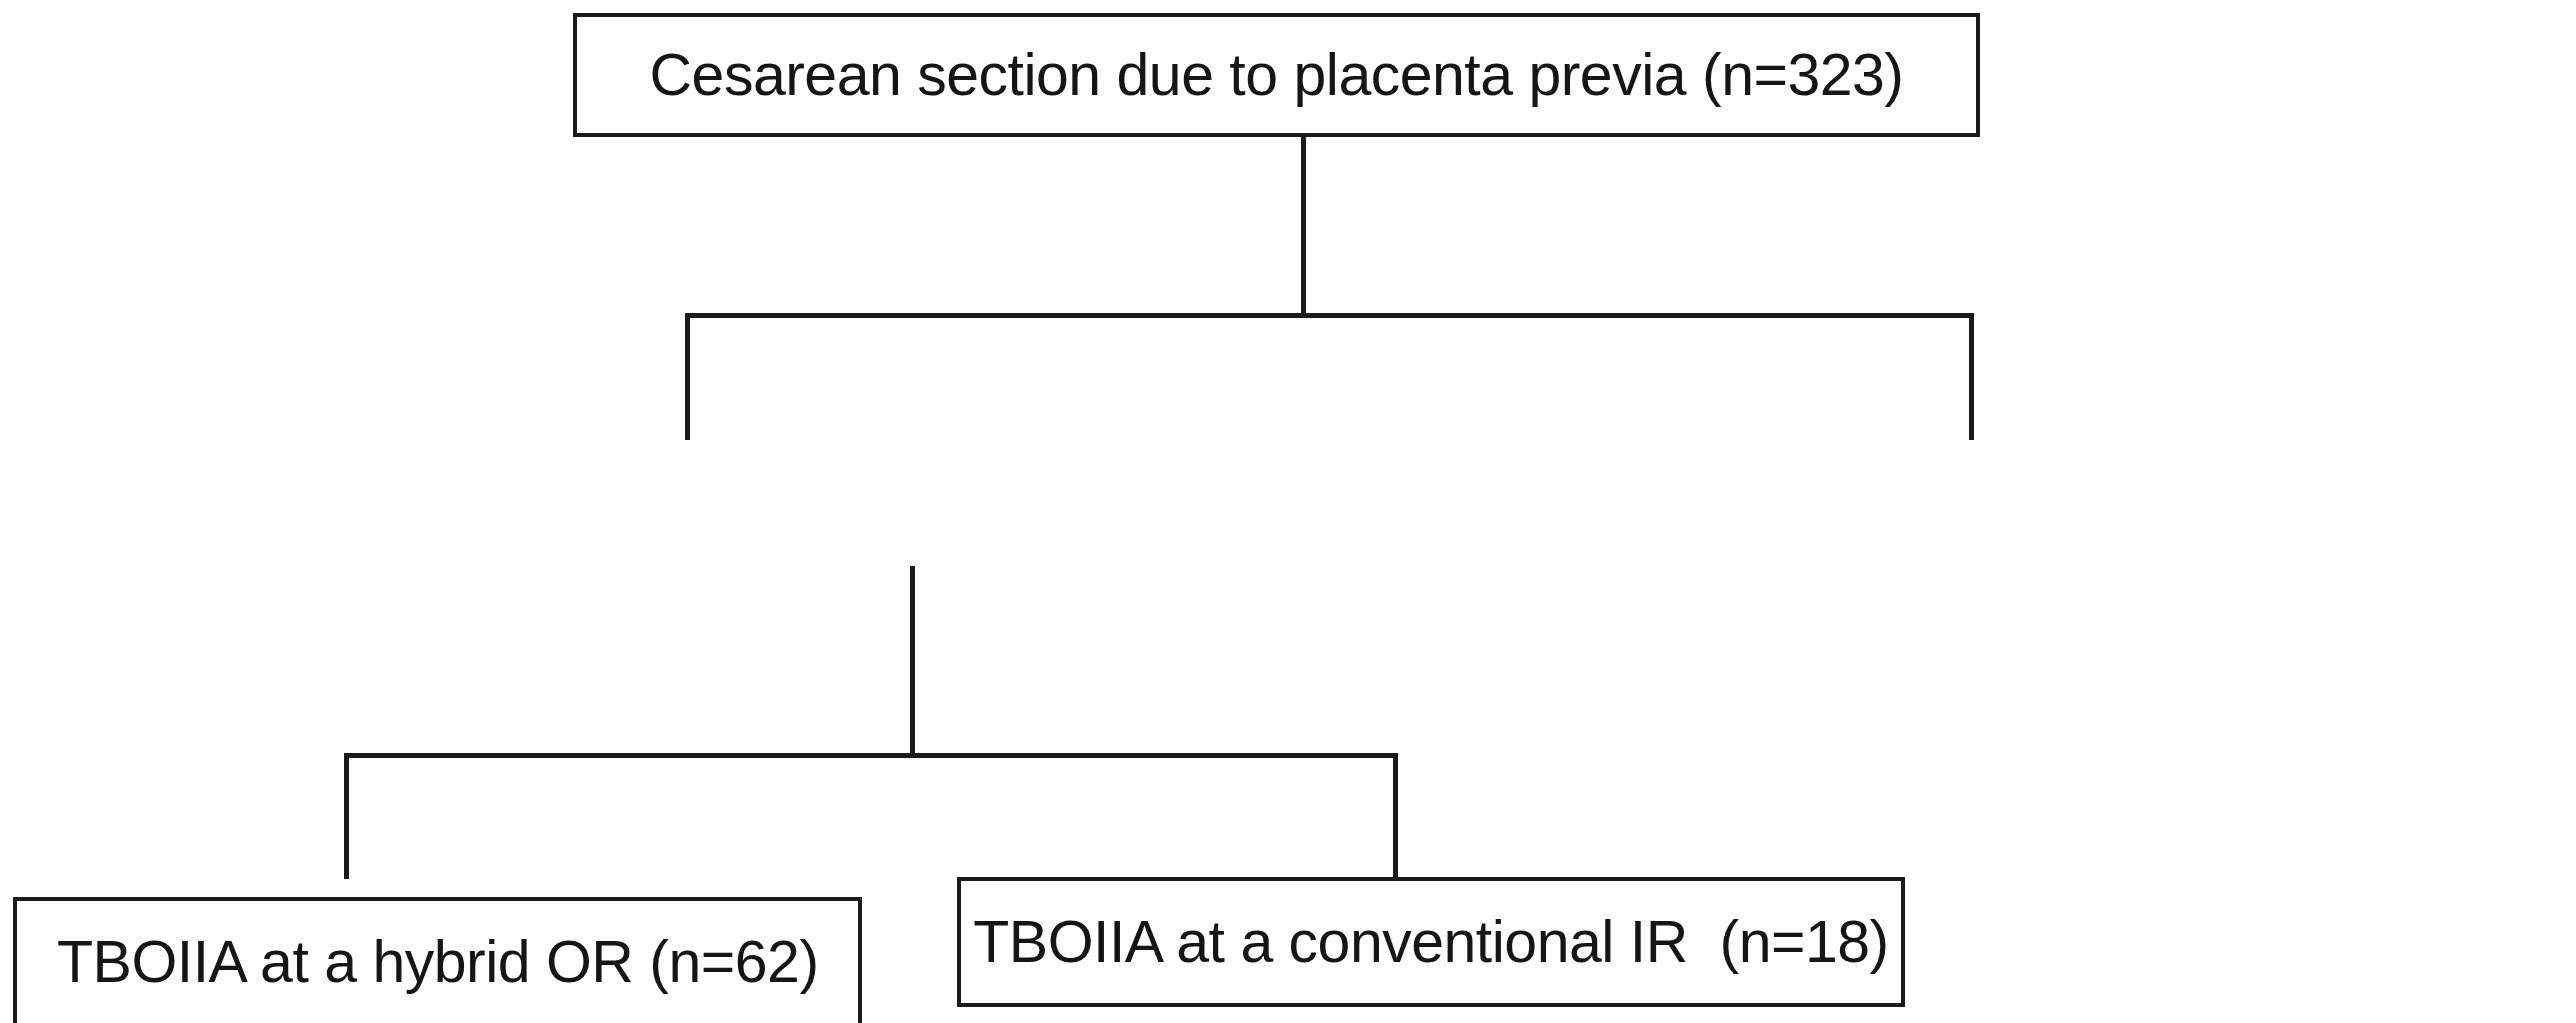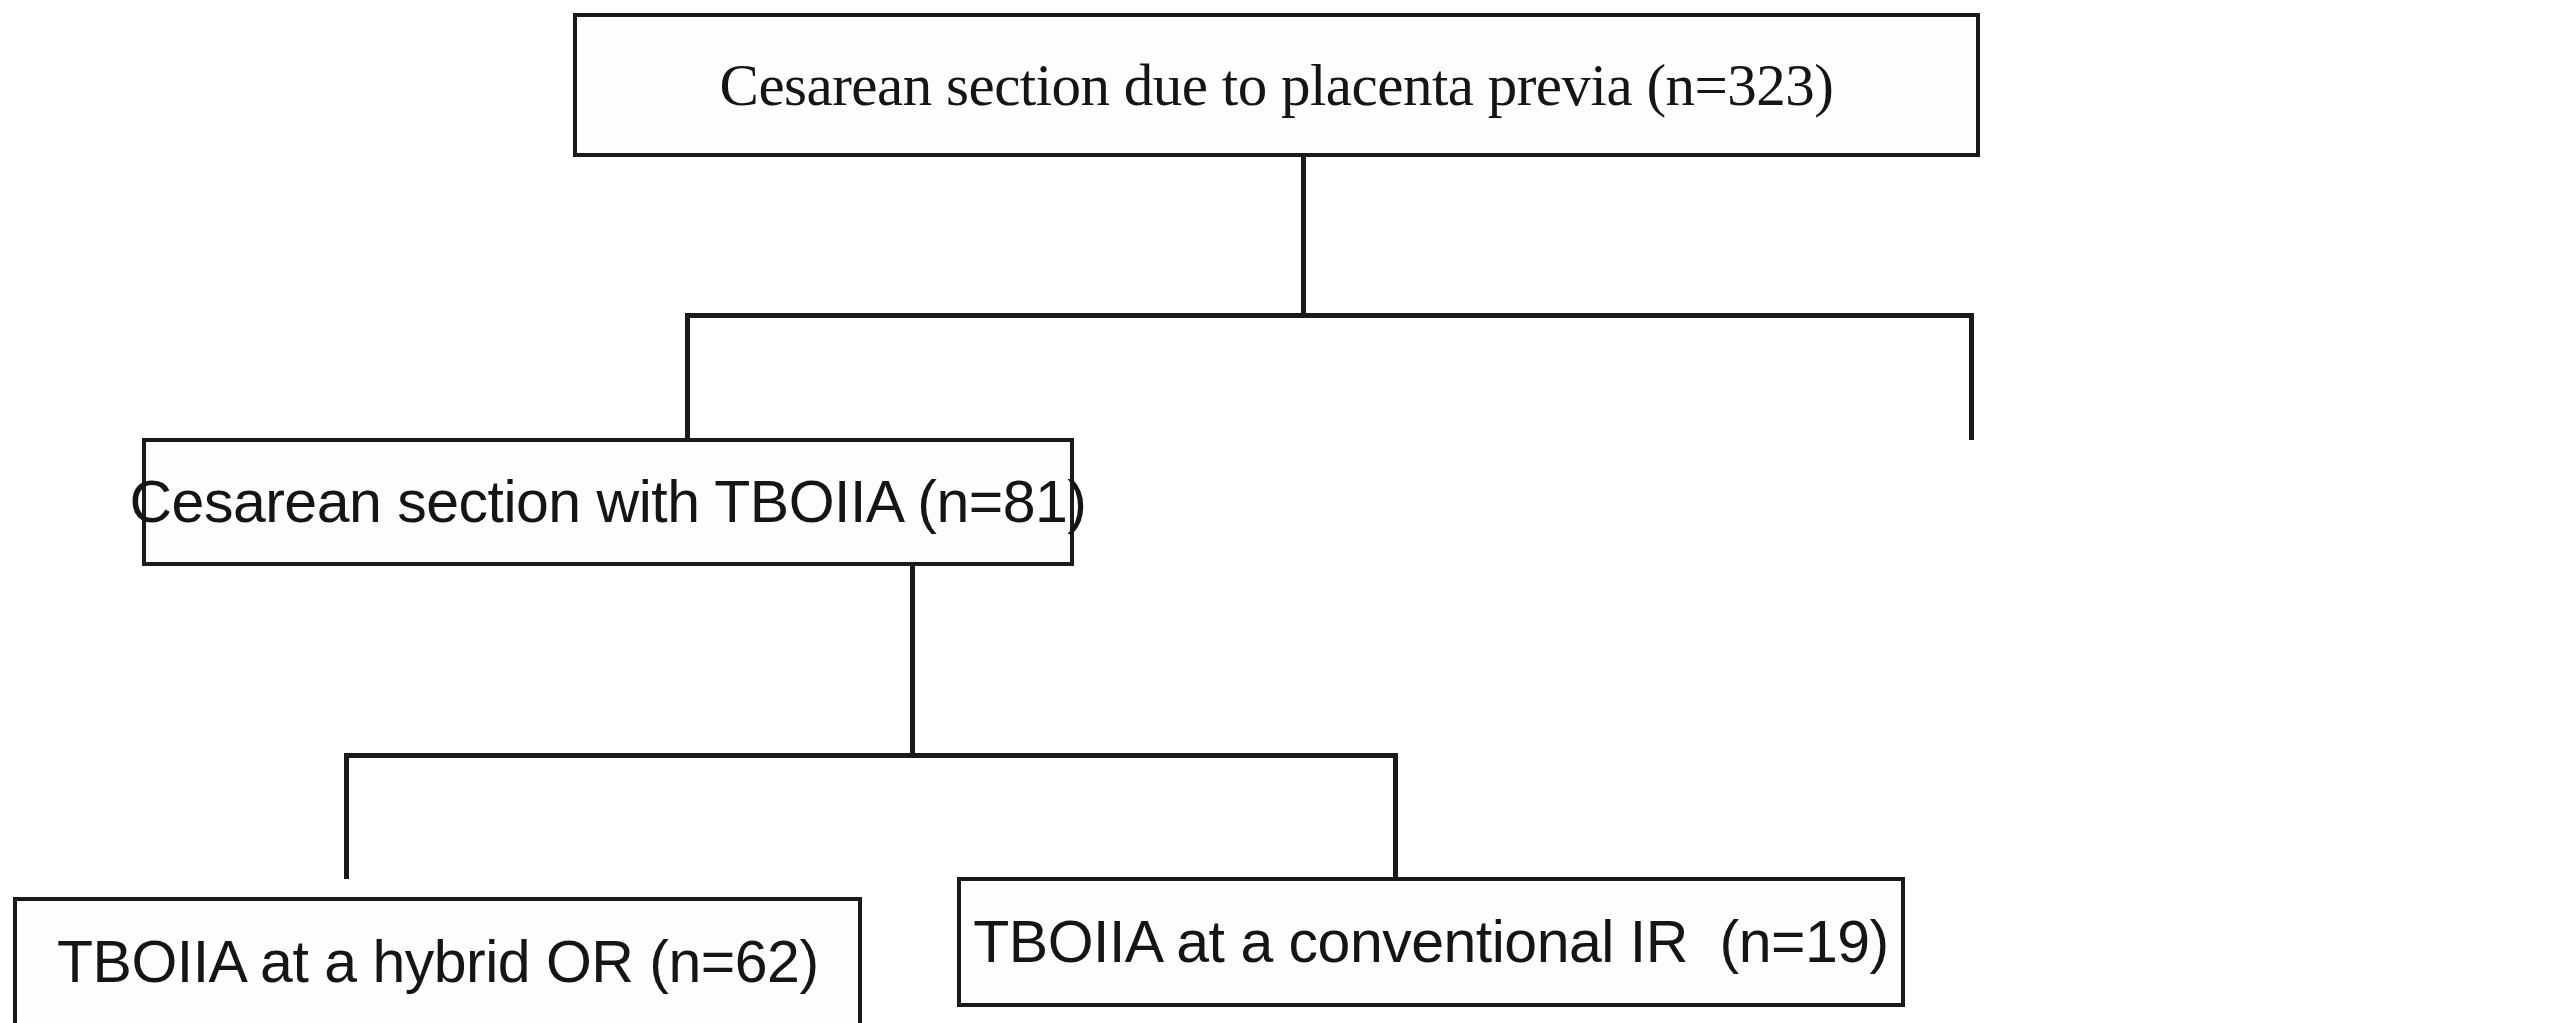--- a/index.html
+++ b/index.html
@@ -29,21 +29,21 @@
     line-height: 1.1;
     white-space: pre;
   }
   .node .label {
     font-size: 59px;
     letter-spacing: -0.5px;
     color: #151515;
   }
 
   
-  #node-root      { left: 573px;  top: 13.3px;   width: 1407px; height: 144px; font-family: Liberation Serif, serif; }
+  #node-root      { left: 573px;  top: 13.3px;   width: 1407px; height: 124px; }
   #node-with      { left: 142px;  top: 438px;  width: 932px;  height: 128px; }
   #node-without   { left: 1388px; top: 438px;  width: 981px; height: 128px; }
   #node-hybrid    { left: 13.3px;   top: 877px;  width: 849px;  height: 130px; margin-top: 20px; }
   #node-conv      { left: 957px; top: 877px;  width: 948px; height: 130px; }
 
   .conn {
     position: absolute;
     background: #1a1a1a;
   }
   .conn.v { width: 4.7px; }
@@ -73,27 +73,24 @@
 
   <div class="conn v" id="c-with-stem"></div>
   <div class="conn h" id="c-level2-bar"></div>
   <div class="conn v" id="c-to-hybrid"></div>
   <div class="conn v" id="c-to-conv"></div>
 
   <div class="node" id="node-root">
     <span class="label">Cesarean section due to placenta previa (n=323)</span>
   </div>
 
-  <div class="node" id="node-with">
-    <span class="label">Cesarean section with TBOIIA (n=81)</span>
-  </div>
 
 
   <div class="node" id="node-hybrid">
     <span class="label">TBOIIA at a hybrid OR (n=62)</span>
   </div>
 
   <div class="node" id="node-conv">
-    <span class="label">TBOIIA at a conventional IR  (n=19)</span>
+    <span class="label">TBOIIA at a conventional IR  (n=18)</span>
   </div>
 
 </div>
 
 
 </body></html>

